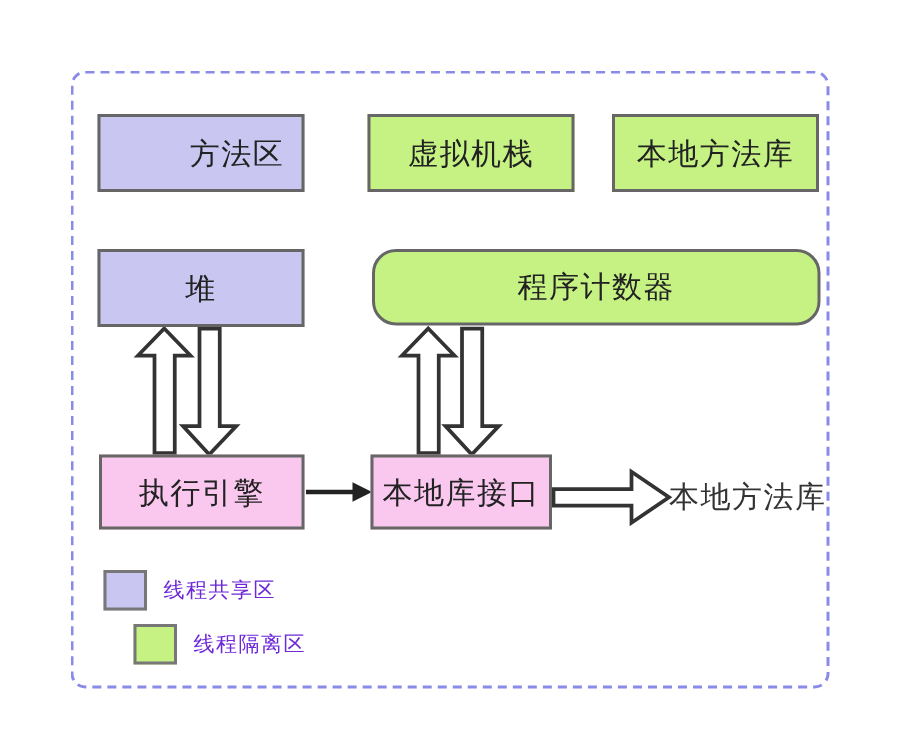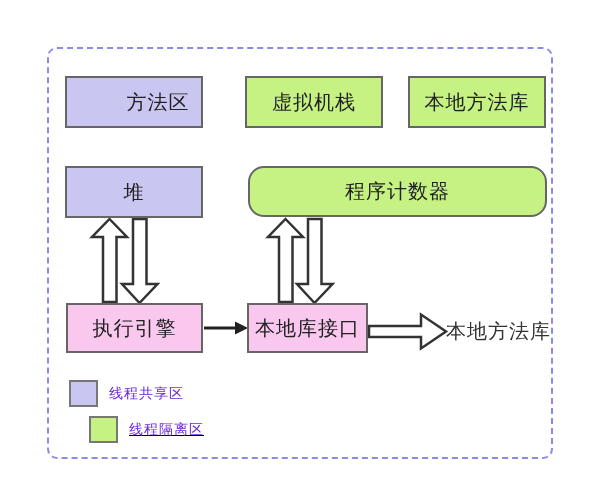--- a/index.html
+++ b/index.html
@@ -34,21 +34,21 @@
   
   .ext-label{
     position:absolute;left:446px;top:319px;height:25px;
     display:flex;align-items:center;
     font-size:20px;color:#333;letter-spacing:1px;
   }
 
   
   .legend-item{position:absolute;display:flex;align-items:center;}
   #legend-shared{left:69px;top:380px;}
-  #legend-isolated{left:69px;top:416px;text-decoration:underline;}
+  #legend-isolated{left:69px;top:416px;}
   .legend-swatch{
     width:25px;height:23px;border:2px solid #777;box-sizing:content-box;
     display:inline-block;
   }
   .legend-label{margin-left:11px;font-size:14px;color:#6d28d9;letter-spacing:1px;}
 
   
   #arrows{position:absolute;left:0;top:0;width:607px;height:491px;pointer-events:none;}
 </style>
 </head>

